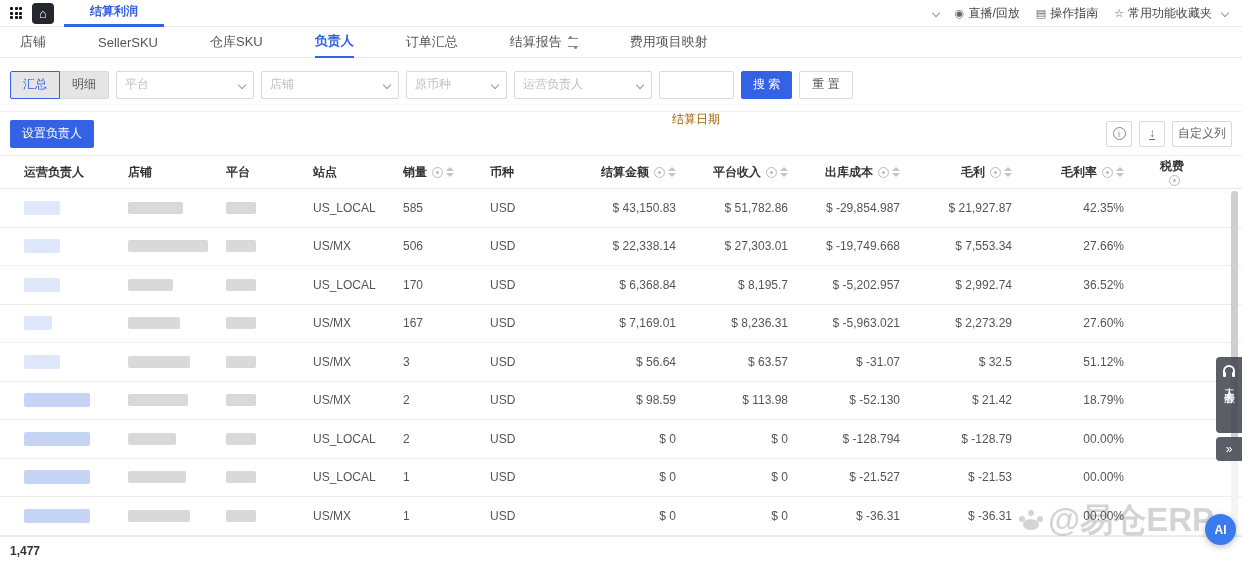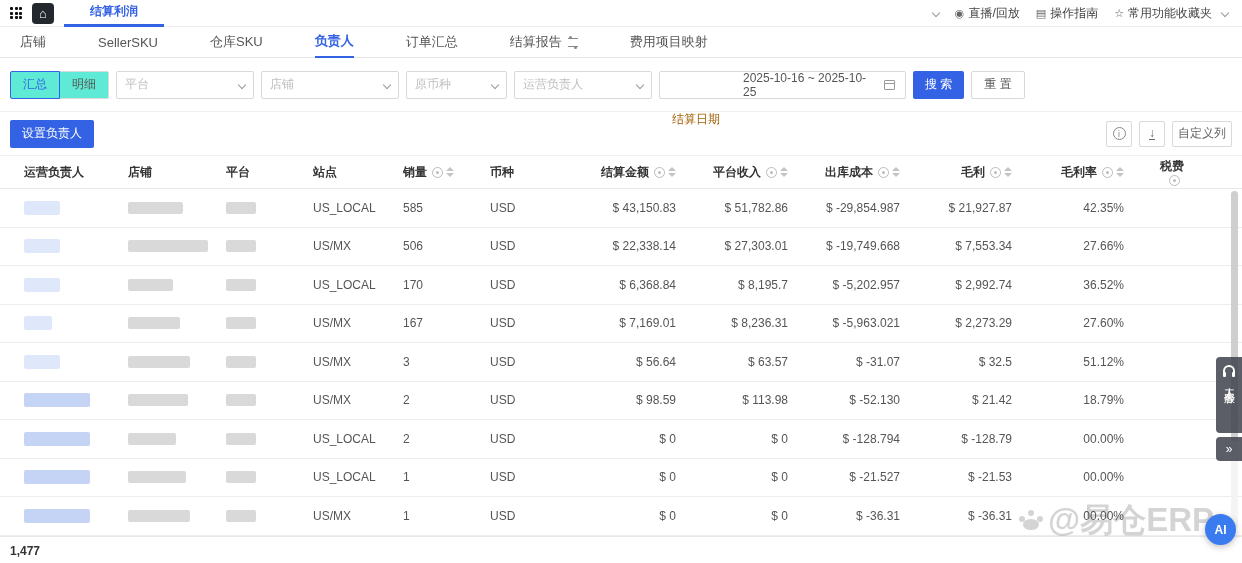--- a/index.html
+++ b/index.html
@@ -22,21 +22,21 @@
   
   .tabs{position:absolute;top:27px;left:0;right:0;height:31px;background:#fff;border-bottom:1px solid var(--border);display:flex;align-items:center;padding-left:20px;font-size:13px;}
   .tab{margin-right:52px;color:#555;cursor:pointer;height:31px;display:flex;align-items:center;gap:4px;}
   .tab.active{color:var(--accent);border-bottom:2px solid var(--accent);font-weight:bold;text-align:center;}
   .sliders-icon{display:inline-block;width:10px;height:9px;border-top:1.5px solid #888;border-bottom:1.5px solid #888;position:relative;margin-left:2px;}
   .sliders-icon::before{content:"";position:absolute;left:1px;top:-3px;width:3px;height:3px;background:#888;border-radius:50%;}
   .sliders-icon::after{content:"";position:absolute;right:1px;bottom:-3px;width:3px;height:3px;background:#888;border-radius:50%;}
   
   .filterbar{position:absolute;top:58px;left:0;right:0;height:54px;background:#fff;border-bottom:1px solid #f0f0f0;display:flex;align-items:center;padding-left:10px;}
   .seg{display:flex;}
-  .seg .btn{height:28px;padding:0 12px;border:1px solid var(--ctl-border);background:#5eead4;display:flex;align-items:center;cursor:pointer;font-family:Liberation Serif, serif;}
+  .seg .btn{height:28px;padding:0 12px;border:1px solid var(--ctl-border);background:#e5e5e5;display:flex;align-items:center;cursor:pointer;font-family:Liberation Serif, serif;}
   .seg .btn.on{border-color:var(--accent);color:var(--accent);z-index:1;}
   .seg .btn:first-child{border-radius:2px 0 0 2px;}
   .seg .btn:last-child{border-radius:0 2px 2px 0;margin-left:-1px;}
   .select{height:28px;border:1px solid var(--ctl-border);border-radius:2px;background:#fff;display:flex;align-items:center;justify-content:space-between;padding:0 8px;color:#bfbfbf;margin-left:7px;cursor:pointer;}
   .w138{width:138px;} .w78{width:101px;}
   .datebox{height:28px;border:1px solid var(--ctl-border);border-radius:2px;margin-left:7px;display:flex;align-items:stretch;}
   .datebox .lab{display:flex;align-items:center;padding:0 12px;color:#a16207;border-right:1px solid var(--ctl-border);margin-top:48px;}
   .datebox .val{display:flex;align-items:center;gap:6px;padding:0 10px;color:#555;width:172px;justify-content:space-between;}
   .cal-icon{display:inline-block;width:11px;height:10px;border:1px solid #999;border-radius:1px;position:relative;}
   .cal-icon::before{content:"";position:absolute;left:0;right:0;top:2px;border-top:1px solid #999;}
@@ -162,24 +162,20 @@
   <div class="select w78">
     <span>原币种</span>
       <span class="caret"></span>
   </div>
   <div class="select w138">
     <span>运营负责人</span>
       <span class="caret"></span>
   </div>
   <div class="datebox">
     <span class="lab">结算日期</span>
-    <span class="val">
-      <span>2025-10-16 ~ 2025-10-25</span>
-      <span class="cal-icon"></span>
-    </span>
   </div>
   <button class="btn-primary">搜 索</button>
   <button class="btn-plain">重 置</button>
 </div>
 
 <div class="toolbar">
   <button class="btn-primary" style="margin-left:0">设置负责人</button>
   <div class="right">
     <span class="icon-btn">
         <span class="info-circ">i</span>

